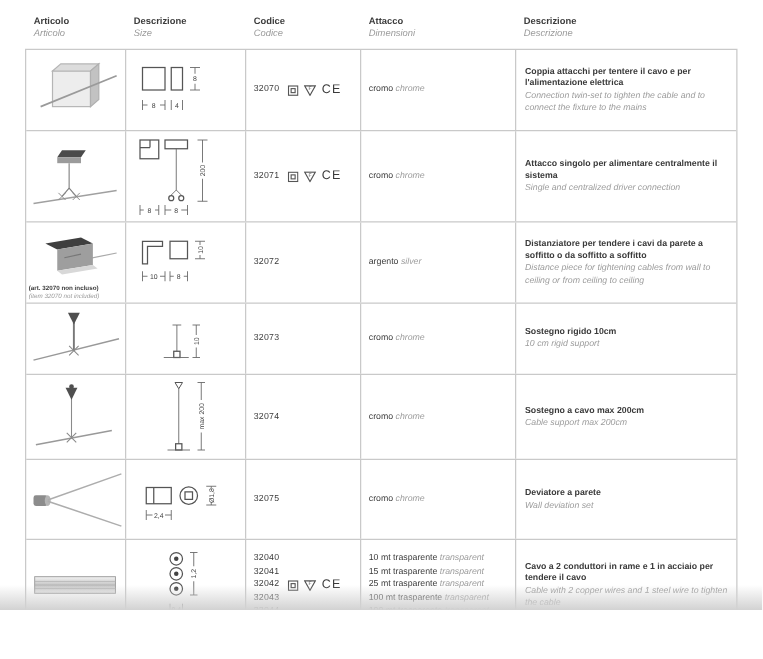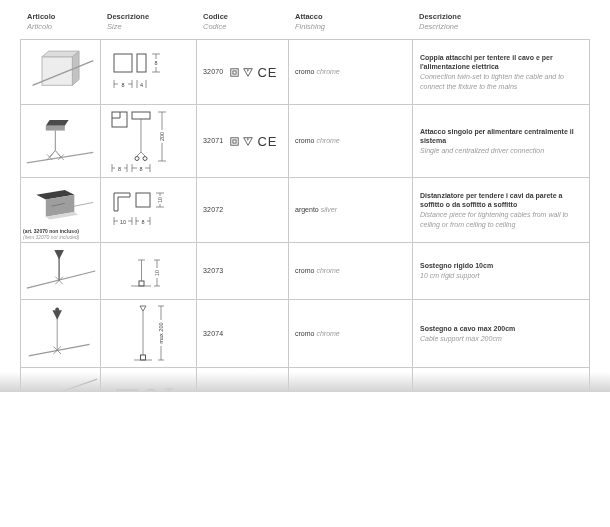--- a/index.html
+++ b/index.html
@@ -1,16 +1,16 @@
 <!DOCTYPE html>
 <html><head>
 <meta charset="utf-8">
 <style>
   html,body{margin:0;padding:0;background:#fff;}
-  .page{position:relative;width:610px;height:392px;background:#ffffff;overflow:hidden;
+  .page{position:relative;width:610px;height:488px;background:#ffffff;overflow:hidden;
         font-family:"Liberation Sans",sans-serif;color:#3a3a3a;}
   .catalog{position:absolute;left:20px;top:10px;width:570px;}
   .thead{display:grid;grid-template-columns:80px 96px 92px 124px 178px;margin-bottom:5px;}
   .th{padding:2px 4px 2px 7px;}
   .th-it{font-size:7.5px;font-weight:bold;color:#3c3c3c;line-height:1.35;}
   .th-en{font-size:7.5px;font-style:italic;color:#9a9a9a;line-height:1.35;}
   .tbody{border:1px solid #c9c9c9;}
   .row{display:grid;grid-template-columns:80px 96px 92px 124px 178px;border-bottom:1px solid #c9c9c9;}
   .row:last-child{border-bottom:none;}
   .r1{height:64px}.r2{height:72px}.r3{height:64px}.r4{height:56px}.r5{height:67px}.r6{height:63px}.r7{height:72px}
@@ -21,21 +21,21 @@
   .cell.fin{justify-content:flex-start;padding:4px 6px;}
   .cell.desc{flex-direction:column;align-items:flex-start;justify-content:center;padding:4px 7px;}
   .t-it{font-size:7px;font-weight:bold;color:#3a3a3a;line-height:1.4;}
   .t-en{font-size:7px;font-style:italic;color:#9c9c9c;line-height:1.4;}
   .code-list{display:flex;flex-direction:column;}
   .code-text{font-size:7px;color:#3a3a3a;line-height:1.5;letter-spacing:.2px;}
   .fin-list{display:flex;flex-direction:column;}
   .fin-line{font-size:7px;line-height:1.5;color:#3a3a3a;white-space:nowrap;}
   .fin-line .en{font-style:italic;color:#9c9c9c;font-weight:normal;}
   .cert-icons{display:flex;align-items:center;gap:4px;margin-left:7px;}
-  .ce-text{font-size:13px;color:#3a3a3a;letter-spacing:1px;line-height:1;}
+  .ce-text{font-size:10px;color:#3a3a3a;letter-spacing:1px;line-height:1;}
   .article-note{position:absolute;left:2px;bottom:2px;}
   .note-it{font-size:5px;font-weight:bold;color:#3a3a3a;line-height:1.25;}
   .note-en{font-size:5px;font-style:italic;color:#999;line-height:1.25;}
   svg .shape{fill:none;stroke:#555;stroke-width:1;}
   svg .dim{stroke:#666;stroke-width:0.7;}
   svg .dimtext{font-family:"Liberation Sans",sans-serif;font-size:5.5px;fill:#444;}
   .footer-strip{position:absolute;left:0;bottom:0;width:610px;height:20px;
     background:linear-gradient(to bottom,rgba(255,255,255,0) 0%,#d2d2d2 100%);}
 </style>
 </head>
@@ -52,21 +52,21 @@
       <div class="th">
         <div class="th-it">Descrizione</div>
         <div class="th-en">Size</div>
       </div>
       <div class="th">
         <div class="th-it">Codice</div>
         <div class="th-en">Codice</div>
       </div>
       <div class="th">
         <div class="th-it">Attacco</div>
-        <div class="th-en">Finishing</div>
+        <div class="th-en">Dimensioni</div>
       </div>
       <div class="th">
         <div class="th-it">Descrizione</div>
         <div class="th-en">Descrizione</div>
       </div>
     </div>
 
     <div class="tbody">
 
       <div class="row r1">

